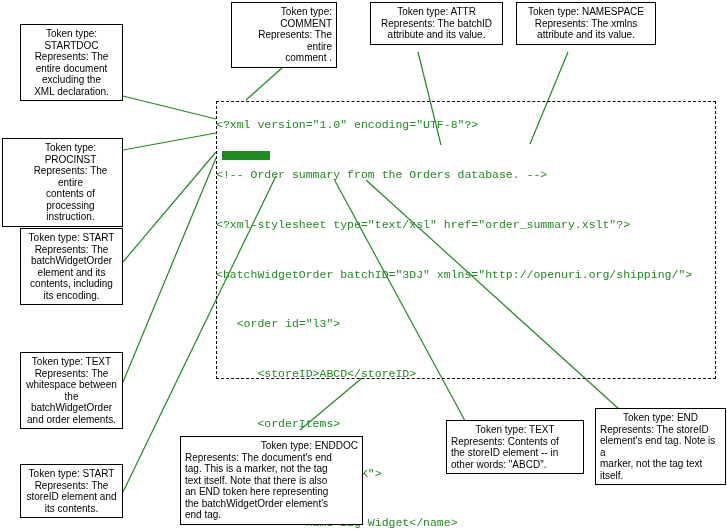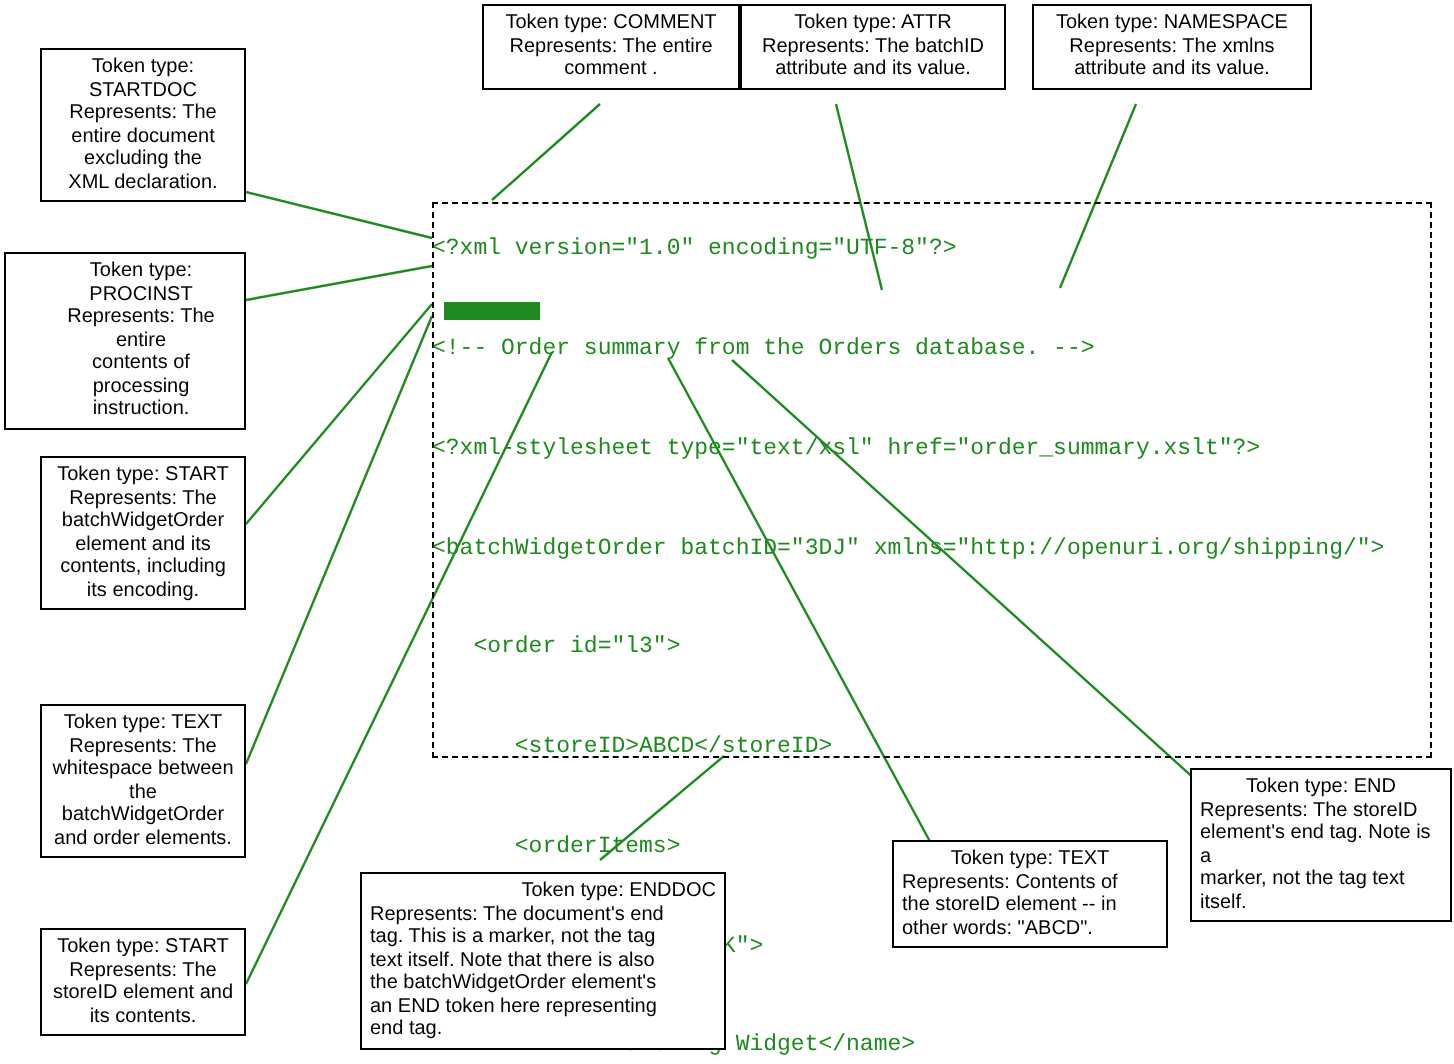--- a/index.html
+++ b/index.html
@@ -129,39 +129,39 @@
 
   <div class="note left-col" style="left:20px; top:24px; width:103px;">
     <div>Token type:</div>
     <div>STARTDOC</div>
     <div>Represents: The</div>
     <div>entire document</div>
     <div>excluding the</div>
     <div>XML declaration.</div>
   </div>
 
-  <div class="note" style="left:241px; top:2px; width:129px;">
+  <div class="note" style="left:231px; top:2px; width:106px;text-align:right;">
     <div>Token type: COMMENT</div>
     <div>Represents: The entire</div>
     <div>comment .</div>
   </div>
 
   <div class="note" style="left:370px; top:2px; width:133px;">
     <div>Token type: ATTR</div>
     <div>Represents: The batchID</div>
     <div>attribute and its value.</div>
   </div>
 
   <div class="note" style="left:516px; top:2px; width:140px;">
     <div>Token type: NAMESPACE</div>
     <div>Represents: The xmlns</div>
     <div>attribute and its value.</div>
   </div>
 
-  <div class="note left-col" style="left:2px; top:126px; width:121px;padding-left:20px;">
+  <div class="note left-col" style="left:2px; top:138px; width:121px;padding-left:20px;">
     <div>Token type: PROCINST</div>
     <div>Represents: The entire</div>
     <div>contents of processing</div>
     <div>instruction.</div>
   </div>
 
   <div class="note left-col" style="left:20px; top:228px; width:103px;">
     <div>Token type: START</div>
     <div>Represents: The</div>
     <div>batchWidgetOrder</div>
@@ -183,32 +183,32 @@
     <div>Represents: The</div>
     <div>storeID element and</div>
     <div>its contents.</div>
   </div>
 
   <div class="note" style="left:180px; top:436px; width:183px; text-align:left;">
     <div style="text-align:right;">Token type: ENDDOC</div>
     <div>Represents: The document's end</div>
     <div>tag. This is a marker, not the tag</div>
     <div>text itself. Note that there is also</div>
+    <div>an END token here representing</div>
     <div>the batchWidgetOrder element's</div>
-    <div>an END token here representing</div>
     <div>end tag.</div>
   </div>
 
   <div class="note" style="left:446px; top:420px; width:138px; text-align:left;">
     <div style="text-align:center;">Token type: TEXT</div>
     <div>Represents: Contents of</div>
     <div>the storeID element -- in</div>
     <div>other words: "ABCD".</div>
   </div>
 
-  <div class="note" style="left:595px; top:384px; width:131px; text-align:left;">
+  <div class="note" style="left:595px; top:408px; width:131px; text-align:left;">
     <div style="text-align:center;">Token type: END</div>
     <div>Represents: The storeID</div>
     <div>element's end tag. Note is a</div>
     <div>marker, not the tag text itself.</div>
   </div>
 
 </div>
 
 </body></html>

